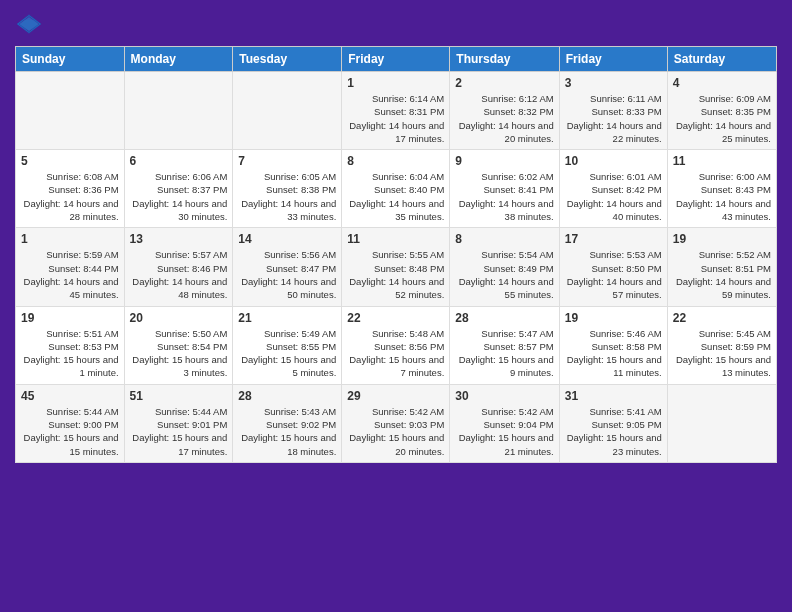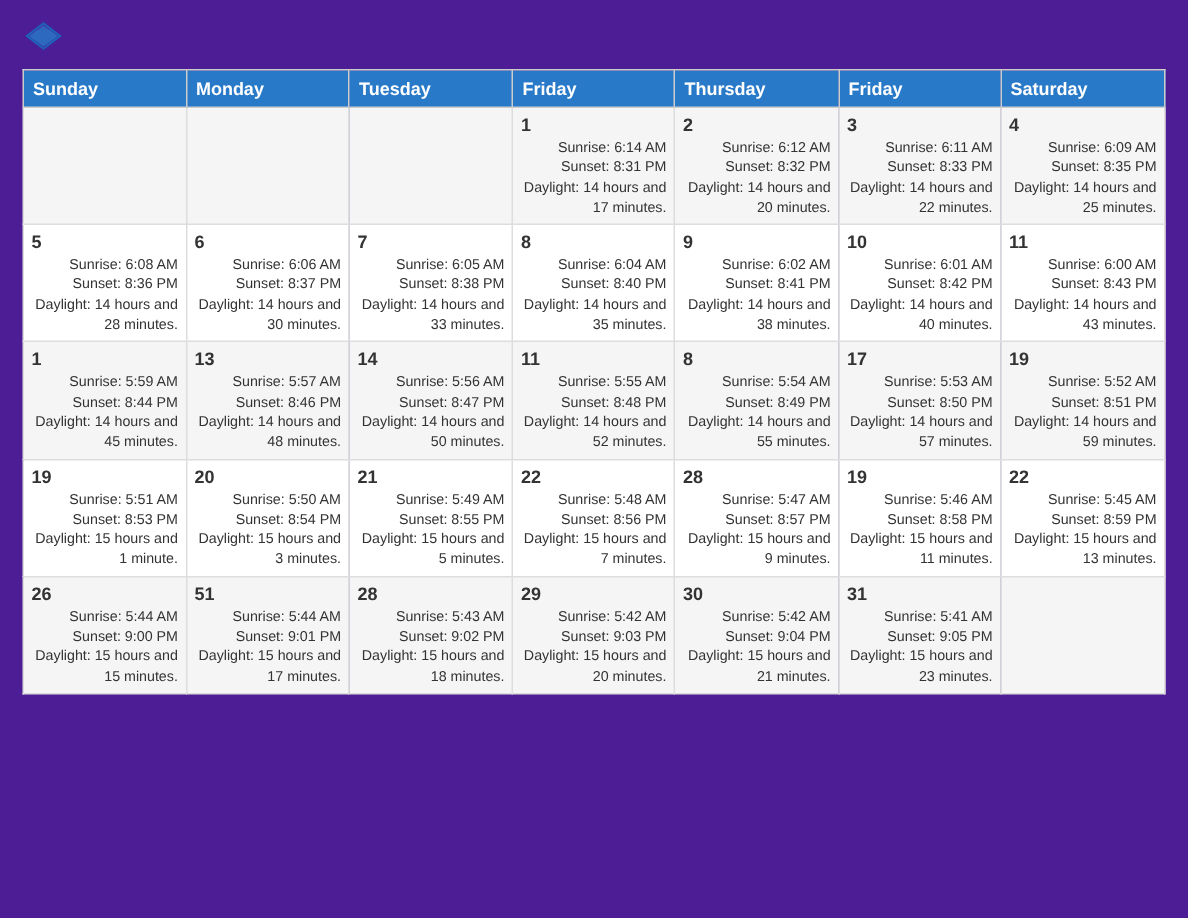--- a/index.html
+++ b/index.html
@@ -245,21 +245,21 @@
             <div class="day-number">19</div>
             <div class="day-info">Sunrise: 5:46 AM<br>Sunset: 8:58 PM<br>Daylight: 15 hours and 11 minutes.</div>
           </td>
           <td>
             <div class="day-number">22</div>
             <div class="day-info">Sunrise: 5:45 AM<br>Sunset: 8:59 PM<br>Daylight: 15 hours and 13 minutes.</div>
           </td>
         </tr>
         <tr>
           <td>
-            <div class="day-number">26</div>
+            <div class="day-number">45</div>
             <div class="day-info">Sunrise: 5:44 AM<br>Sunset: 9:00 PM<br>Daylight: 15 hours and 15 minutes.</div>
           </td>
           <td>
             <div class="day-number">51</div>
             <div class="day-info">Sunrise: 5:44 AM<br>Sunset: 9:01 PM<br>Daylight: 15 hours and 17 minutes.</div>
           </td>
           <td>
             <div class="day-number">28</div>
             <div class="day-info">Sunrise: 5:43 AM<br>Sunset: 9:02 PM<br>Daylight: 15 hours and 18 minutes.</div>
           </td>

